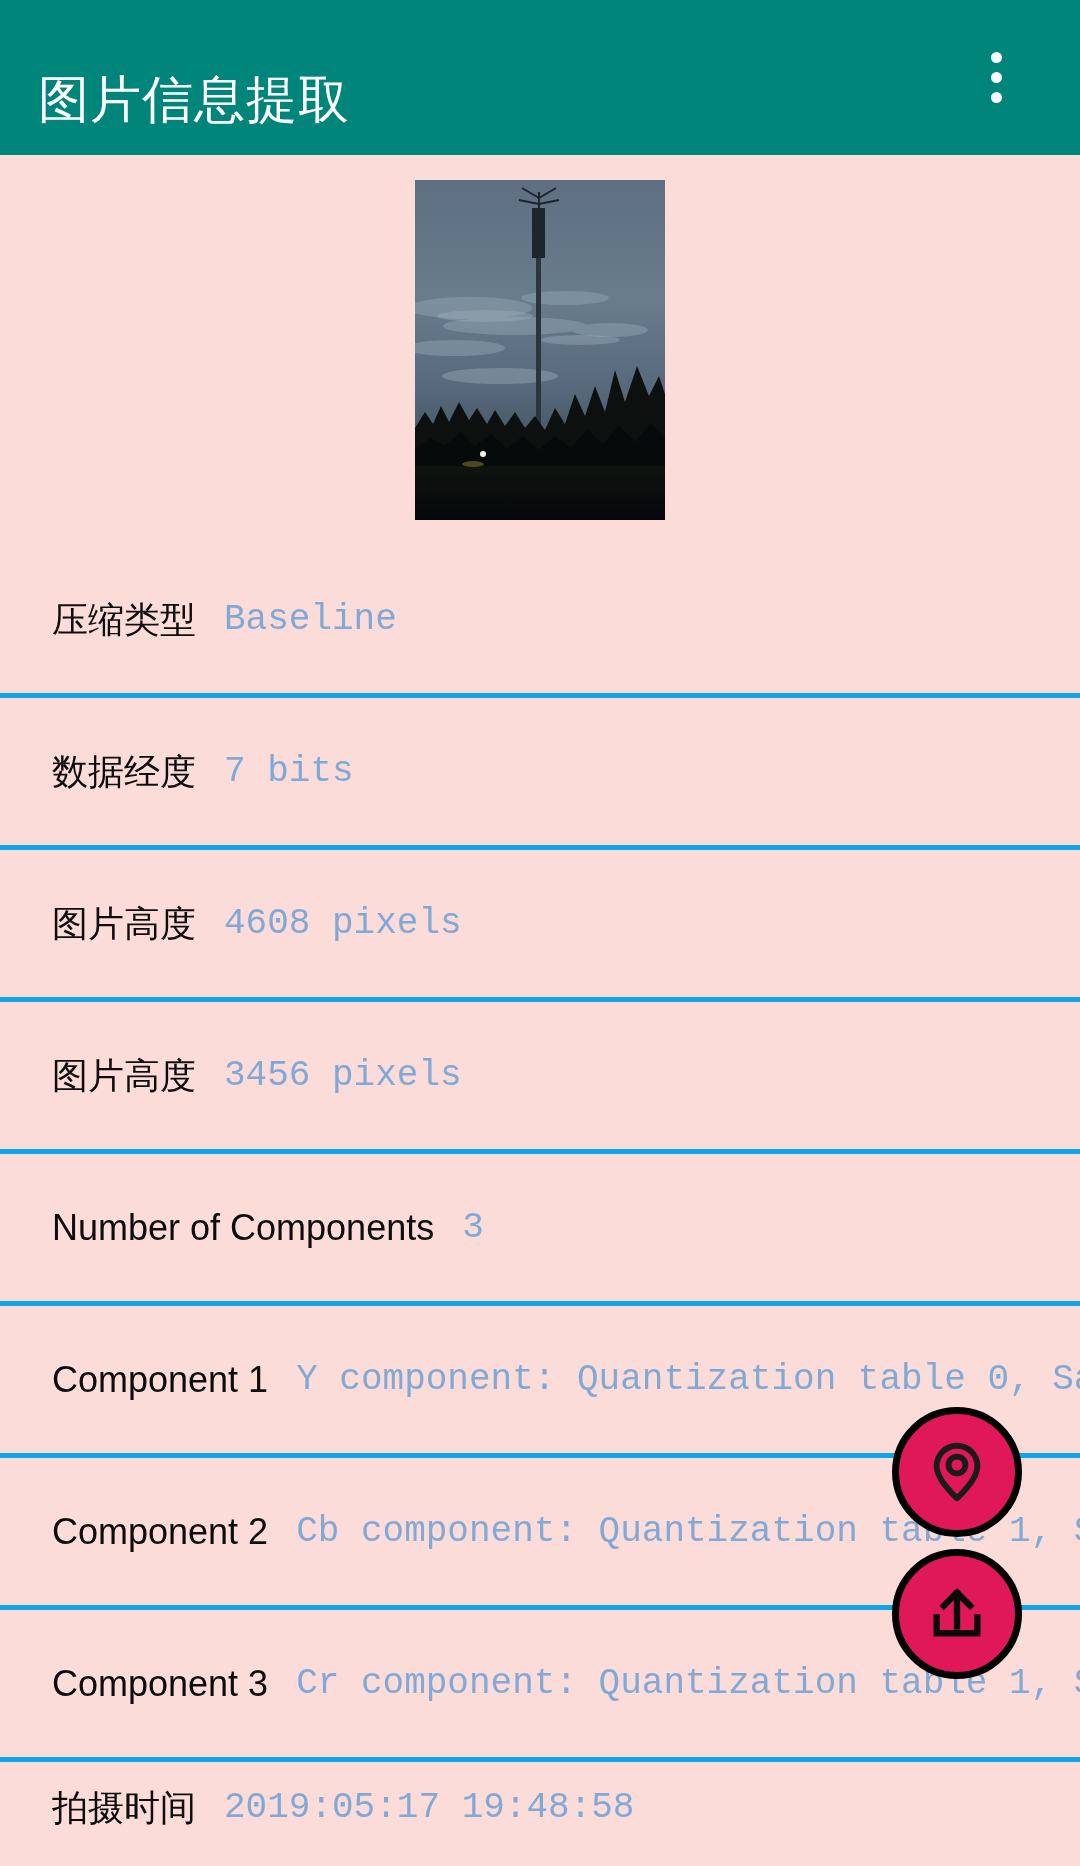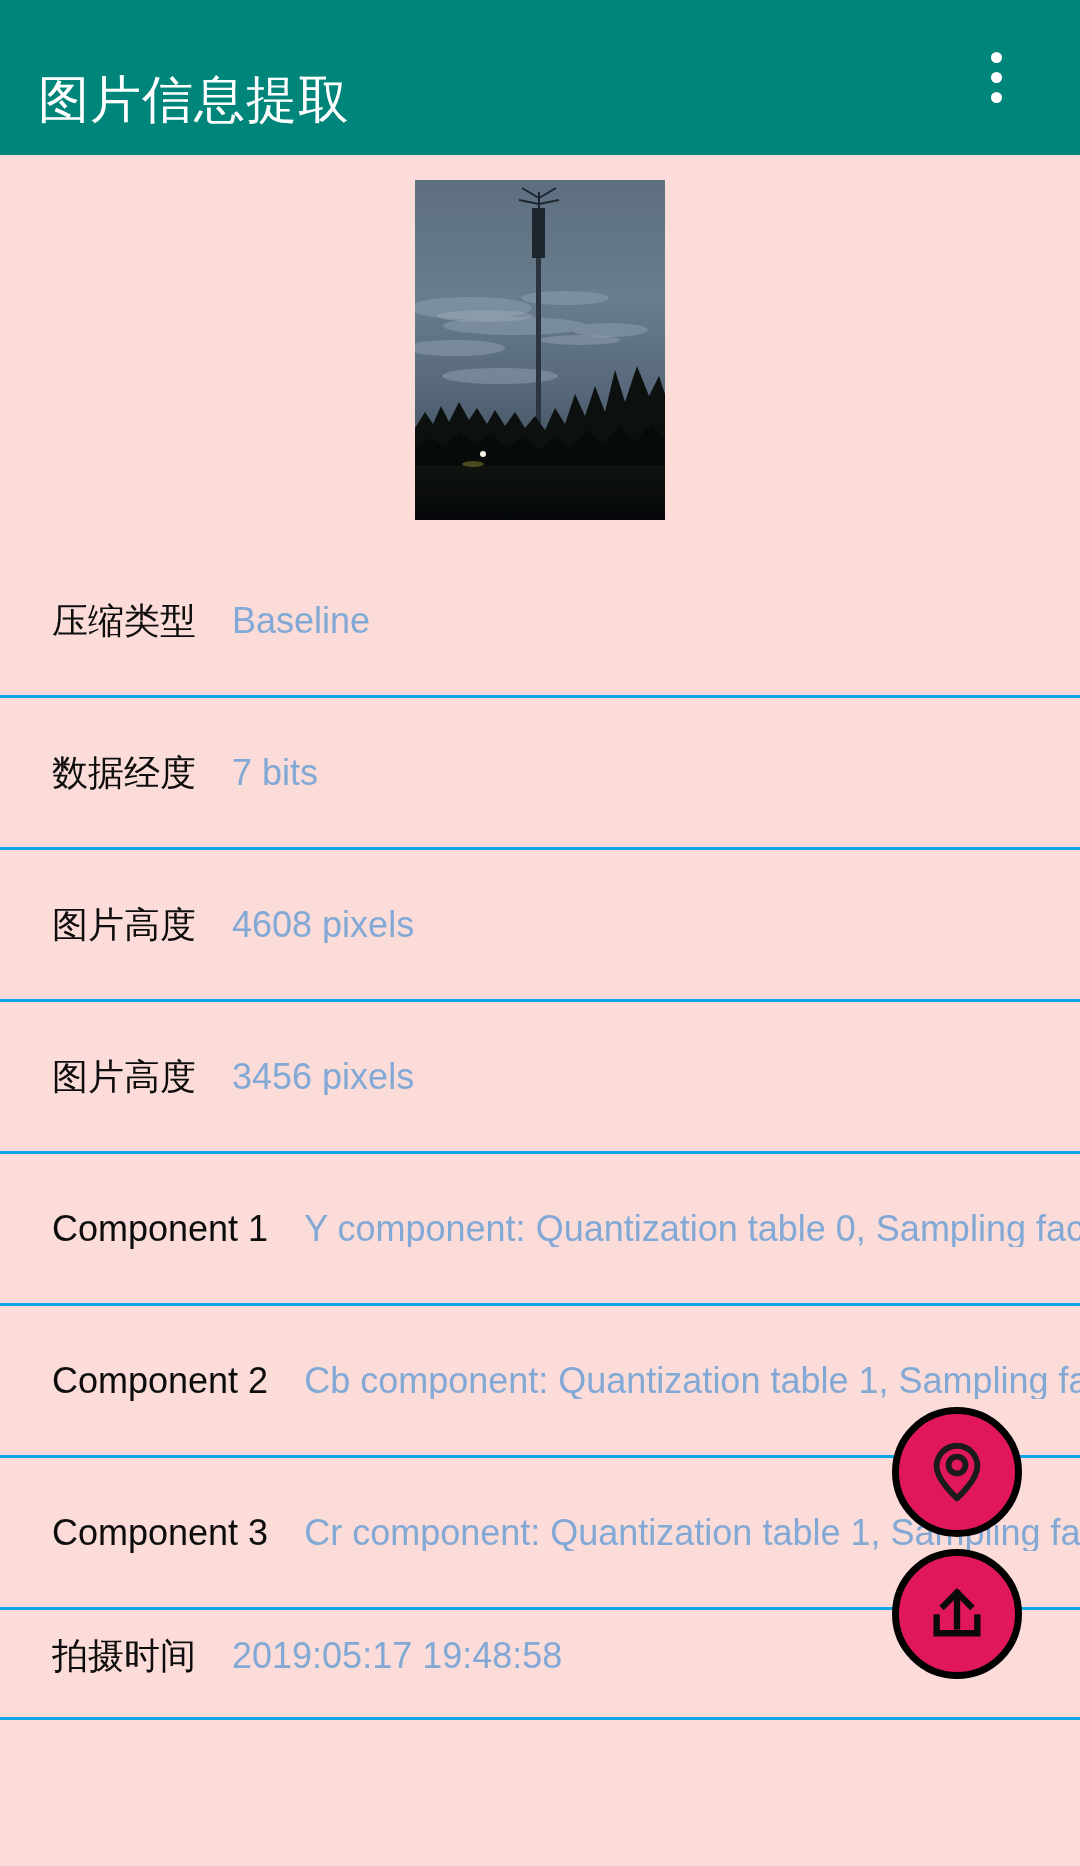--- a/index.html
+++ b/index.html
@@ -87,38 +87,39 @@
   .thumb svg { display: block; }
 
   
   .row {
     position: relative;
     height: 152px;
     box-sizing: border-box;
     display: flex;
     align-items: center;
     padding: 0 0 0 52px;
-    border-bottom: 3px solid #0ea5e9;
+    border-bottom: 5px solid #0ea5e9;
     white-space: nowrap;
     overflow: hidden;
   }
   .row:last-child { border-bottom: none; }
   .row-label {
     color: #0d0d0d;
     font-size: 36px;
     line-height: 1;
     flex: 0 0 auto;
   }
   .row-value {
     color: #82a9d6;
     font-size: 36px;
     line-height: 1;
-    margin-left: 36px;
+    margin-left: 28px;
     flex: 0 1 auto;
     overflow: hidden;
+    font-family: Liberation Mono, monospace;
   }
   .row.last-row {
     height: 110px;
     align-items: flex-start;
     padding-top: 28px;
   }
 
   
   .fab {
     position: absolute;
@@ -221,20 +222,24 @@
   <div class="row">
     <div class="row-label">图片高度</div>
     <div class="row-value">4608 pixels</div>
   </div>
 
   <div class="row">
     <div class="row-label">图片高度</div>
     <div class="row-value">3456 pixels</div>
   </div>
 
+  <div class="row">
+    <div class="row-label">Number of Components</div>
+    <div class="row-value">3</div>
+  </div>
 
   <div class="row">
     <div class="row-label">Component 1</div>
     <div class="row-value">Y component: Quantization table 0, Sampling factor..</div>
   </div>
 
   <div class="row">
     <div class="row-label">Component 2</div>
     <div class="row-value">Cb component: Quantization table 1, Sampling facto..</div>
   </div>

